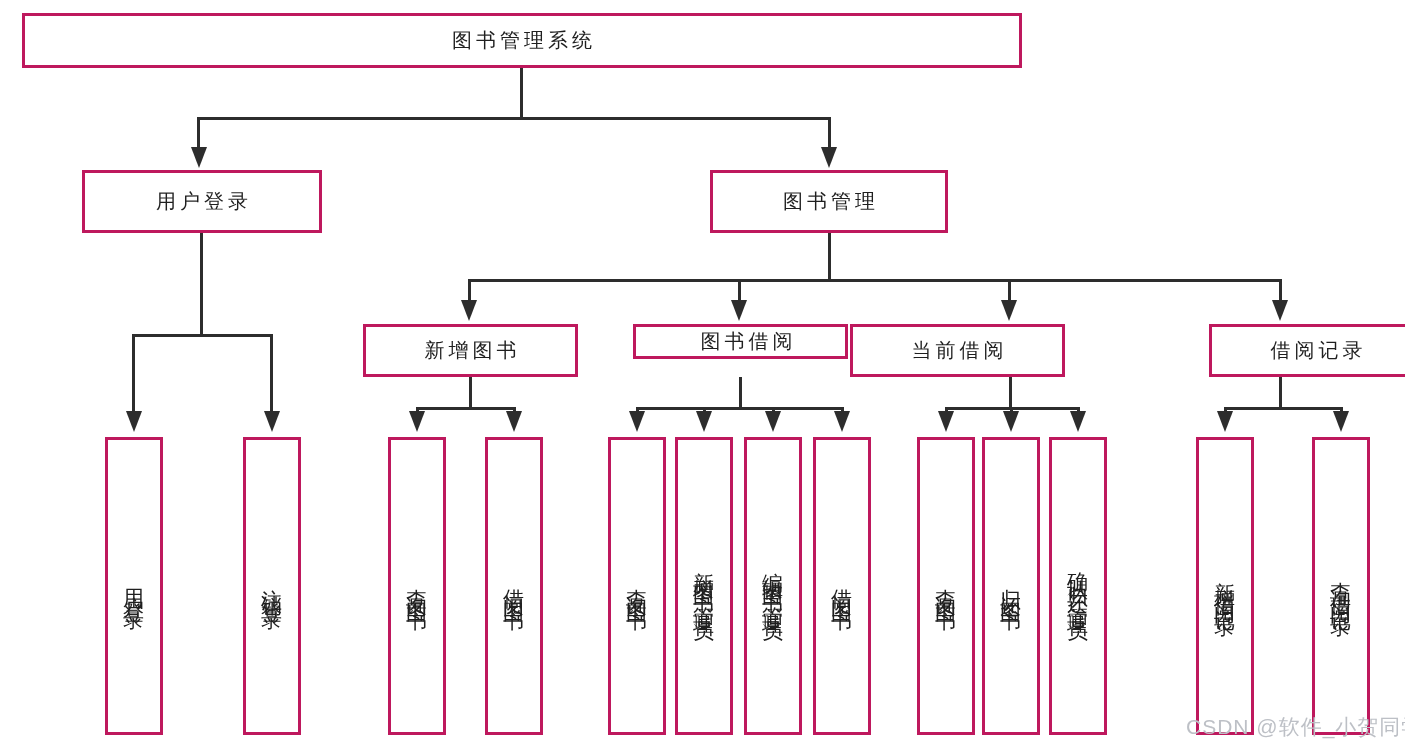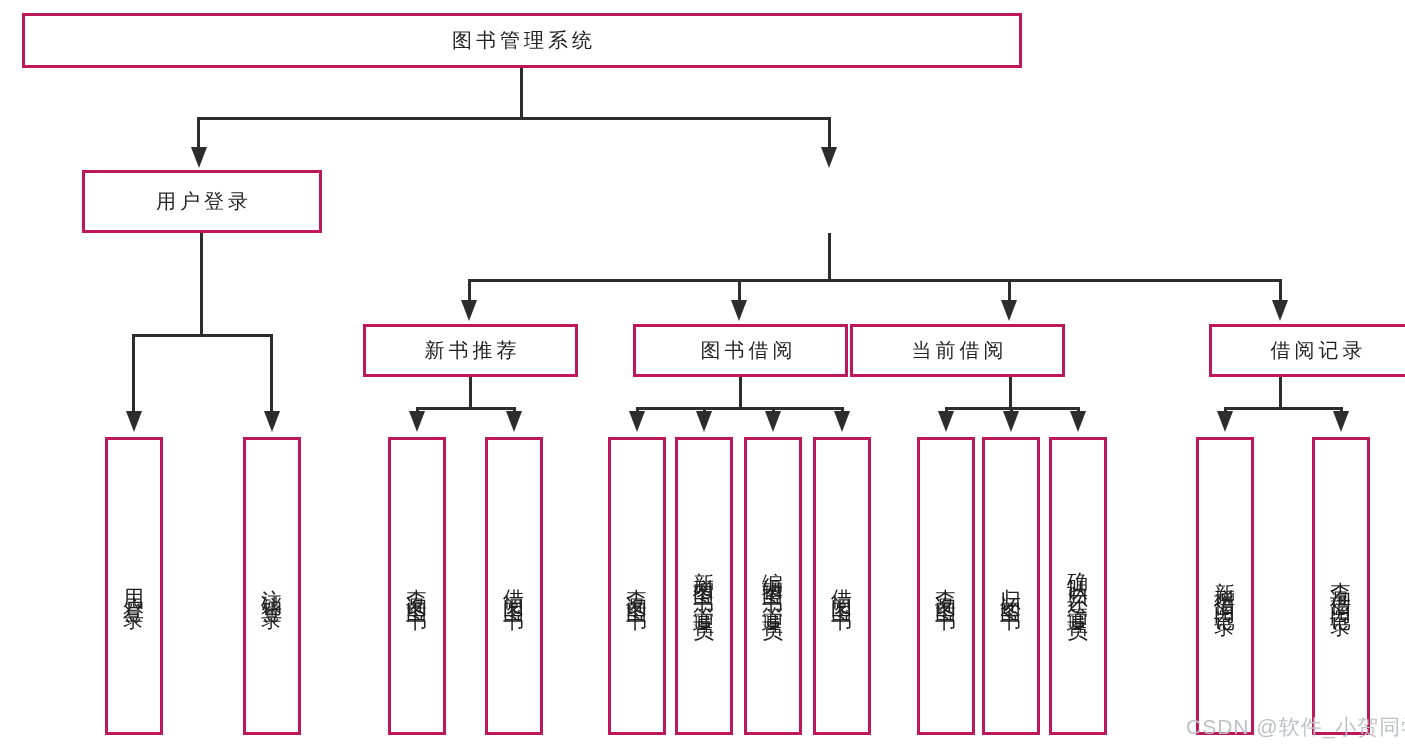--- a/index.html
+++ b/index.html
@@ -51,23 +51,24 @@
   }
 </style>
 </head>
 <body>
 
 <div class="canvas">
 
   <div class="box" style="left:22px;top:13px;width:1000px;height:55px;">图书管理系统</div>
 
   <div class="box" style="left:82px;top:170px;width:240px;height:63px;">用户登录</div>
+  <div class="box" style="left:710px;top:170px;width:238px;height:63px;">图书管理</div>
 
-  <div class="box" style="left:363px;top:324px;width:215px;height:53px;">新书推荐</div>
-  <div class="box" style="left:633px;top:324px;width:215px;height:53px;padding-left:12px;">图书借阅</div>
+  <div class="box" style="left:363px;top:324px;width:215px;height:53px;">新增图书</div>
+  <div class="box" style="left:633px;top:324px;width:215px;height:35px;padding-left:12px;">图书借阅</div>
   <div class="box" style="left:850px;top:324px;width:215px;height:53px;">当前借阅</div>
   <div class="box" style="left:1209px;top:324px;width:215px;height:53px;">借阅记录</div>
 
   <div class="box vbox" style="left:105px;top:437px;width:58px;height:298px;">用户登录</div>
   <div class="box vbox" style="left:243px;top:437px;width:58px;height:298px;">注销登录</div>
 
   <div class="box vbox" style="left:388px;top:437px;width:58px;height:298px;">查询图书</div>
   <div class="box vbox" style="left:485px;top:437px;width:58px;height:298px;">借阅图书</div>
 
   <div class="box vbox" style="left:608px;top:437px;width:58px;height:298px;">查询图书</div>

